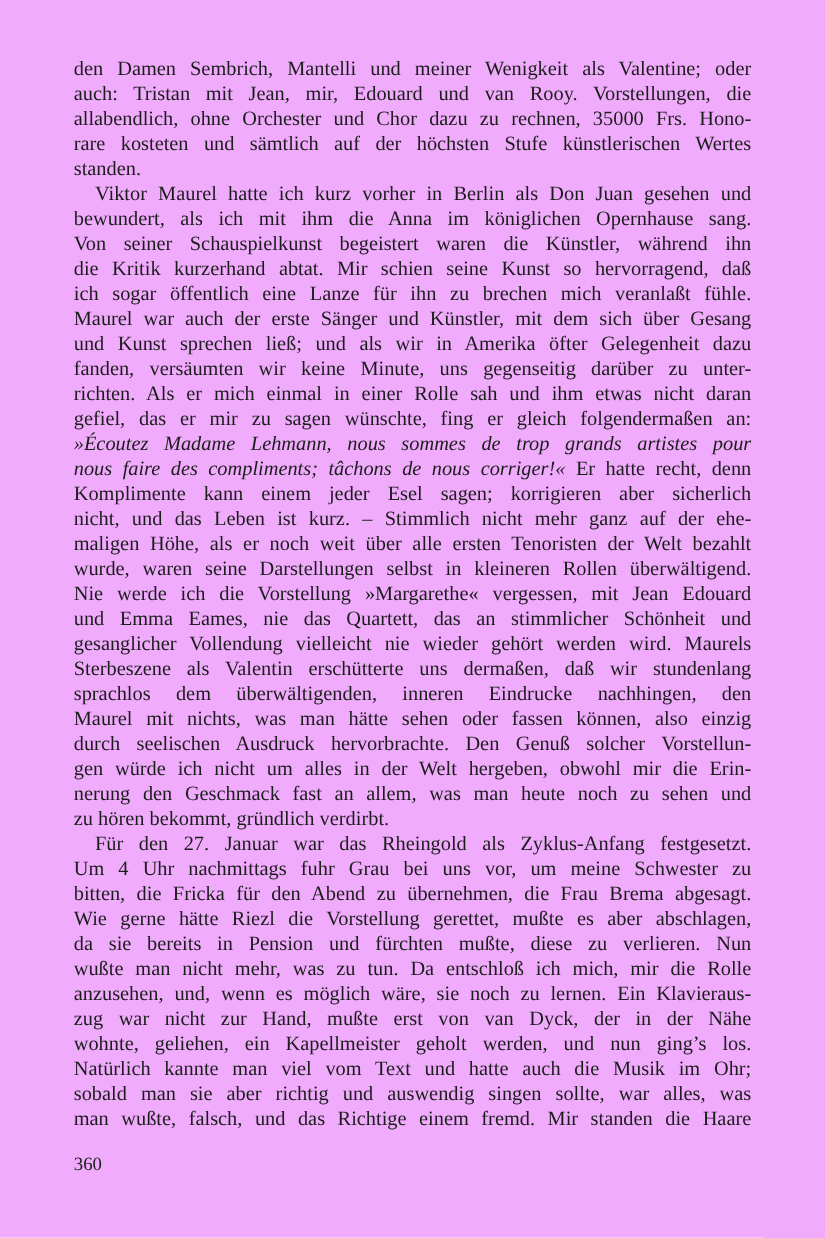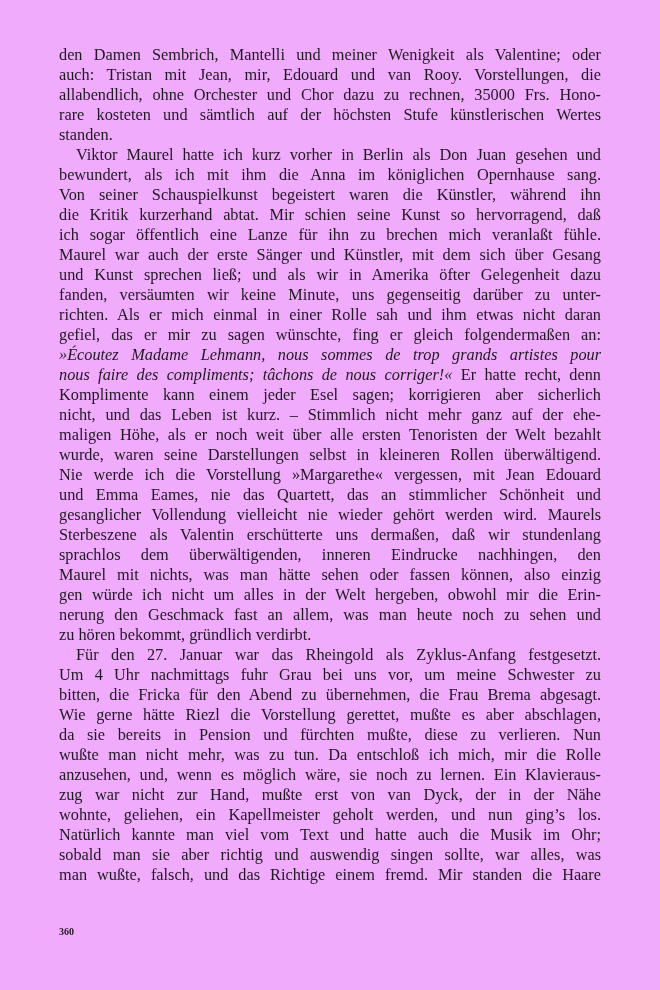--- a/index.html
+++ b/index.html
@@ -44,24 +44,23 @@
     text-indent: 17px;
   }
   .it {
     font-style: italic;
     margin-top: 47px;
   }
   .page-number {
     position: absolute;
     left: 59px;
     top: 924px;
-    font-size: 10px;
+    font-size: 15px;
     line-height: 16px;
     color: #1c1c1c;
-    font-weight: bold;
   }
 </style>
 </head>
 <body>
 
 <div class="page">
   <div class="text-block" id="text-block">
       <div class="line"><span>den Damen Sembrich, Mantelli und meiner Wenigkeit als Valentine; oder</span></div>
       <div class="line"><span>auch: Tristan mit Jean, mir, Edouard und van Rooy. Vorstellungen, die</span></div>
       <div class="line"><span>allabendlich, ohne Orchester und Chor dazu zu rechnen, 35000 Frs. Hono-</span></div>
@@ -82,20 +81,21 @@
       <div class="line"><span>Komplimente kann einem jeder Esel sagen; korrigieren aber sicherlich</span></div>
       <div class="line"><span>nicht, und das Leben ist kurz. – Stimmlich nicht mehr ganz auf der ehe-</span></div>
       <div class="line"><span>maligen Höhe, als er noch weit über alle ersten Tenoristen der Welt bezahlt</span></div>
       <div class="line"><span>wurde, waren seine Darstellungen selbst in kleineren Rollen überwältigend.</span></div>
       <div class="line"><span>Nie werde ich die Vorstellung »Margarethe« vergessen, mit Jean Edouard</span></div>
       <div class="line"><span>und Emma Eames, nie das Quartett, das an stimmlicher Schönheit und</span></div>
       <div class="line"><span>gesanglicher Vollendung vielleicht nie wieder gehört werden wird. Maurels</span></div>
       <div class="line"><span>Sterbeszene als Valentin erschütterte uns dermaßen, daß wir stundenlang</span></div>
       <div class="line"><span>sprachlos dem überwältigenden, inneren Eindrucke nachhingen, den</span></div>
       <div class="line"><span>Maurel mit nichts, was man hätte sehen oder fassen können, also einzig</span></div>
+      <div class="line"><span>durch seelischen Ausdruck hervorbrachte. Den Genuß solcher Vorstellun-</span></div>
       <div class="line"><span>gen würde ich nicht um alles in der Welt hergeben, obwohl mir die Erin-</span></div>
       <div class="line"><span>nerung den Geschmack fast an allem, was man heute noch zu sehen und</span></div>
       <div class="line end"><span>zu hören bekommt, gründlich verdirbt.</span></div>
       <div class="line indent"><span>Für den 27. Januar war das Rheingold als Zyklus-Anfang festgesetzt.</span></div>
       <div class="line"><span>Um 4 Uhr nachmittags fuhr Grau bei uns vor, um meine Schwester zu</span></div>
       <div class="line"><span>bitten, die Fricka für den Abend zu übernehmen, die Frau Brema abgesagt.</span></div>
       <div class="line"><span>Wie gerne hätte Riezl die Vorstellung gerettet, mußte es aber abschlagen,</span></div>
       <div class="line"><span>da sie bereits in Pension und fürchten mußte, diese zu verlieren. Nun</span></div>
       <div class="line"><span>wußte man nicht mehr, was zu tun. Da entschloß ich mich, mir die Rolle</span></div>
       <div class="line"><span>anzusehen, und, wenn es möglich wäre, sie noch zu lernen. Ein Klavieraus-</span></div>

